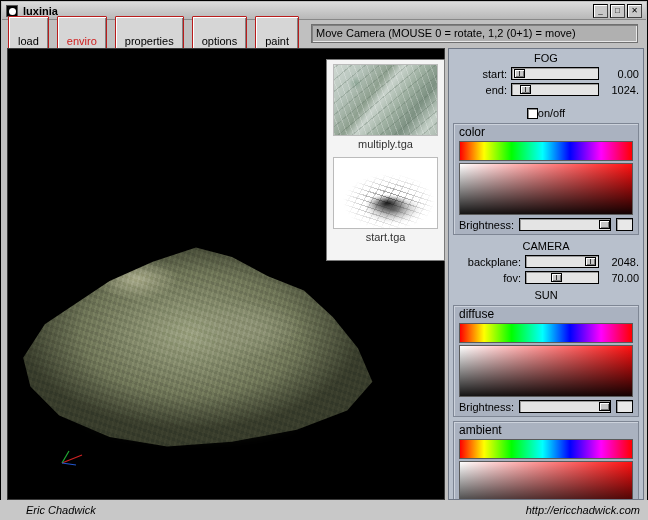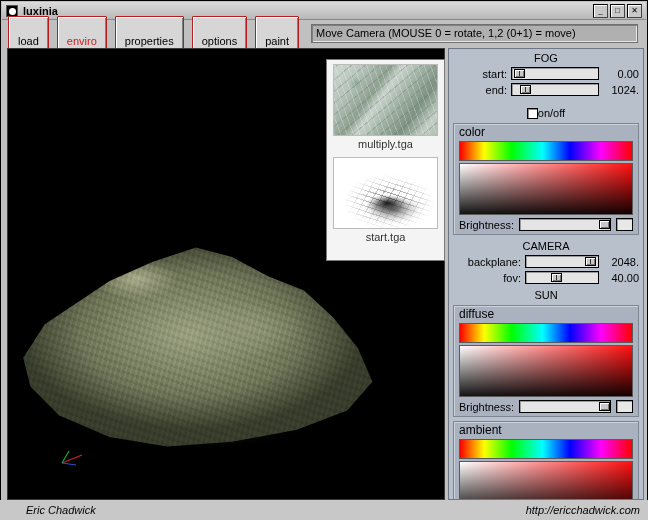--- a/index.html
+++ b/index.html
@@ -319,21 +319,21 @@
       <span class="slider">
           <span class="knob" style="left:82%"></span>
         </span>
       <span class="valbox">2048.</span>
     </div>
     <div class="row">
       <span class="lbl" style="width:68px">fov:</span>
       <span class="slider">
           <span class="knob" style="left:35%"></span>
         </span>
-      <span class="valbox">40.00</span>
+      <span class="valbox">70.00</span>
     </div>
 
     <div class="section-title" style="margin-top:4px">SUN</div>
 
     <div class="group">
       <div class="group-title">diffuse</div>
       <div class="swatch-hue"></div>
       <div class="swatch-grad"></div>
       <div class="bright-row">
         <span>Brightness:</span>

